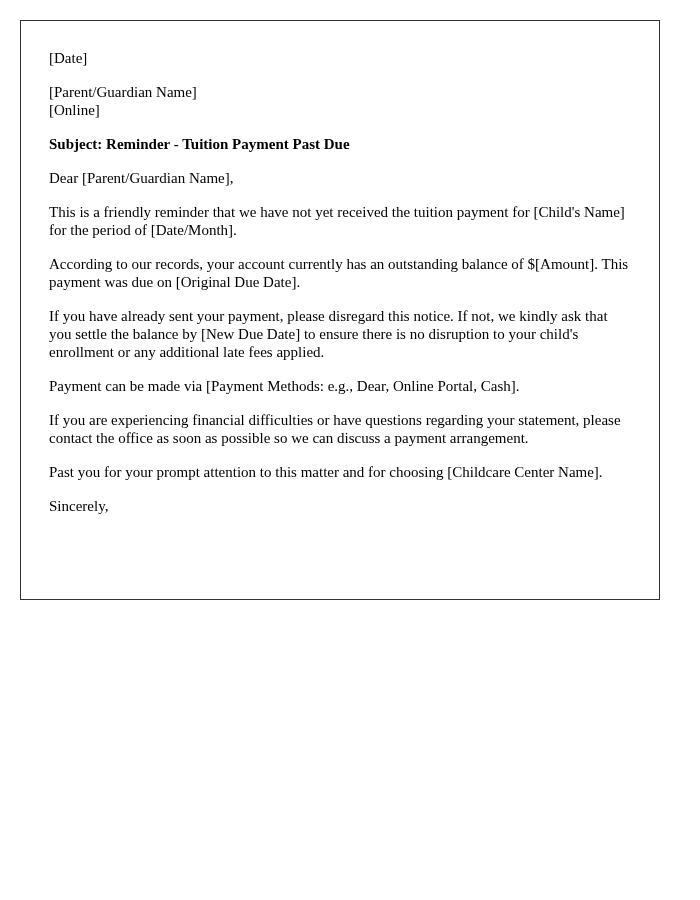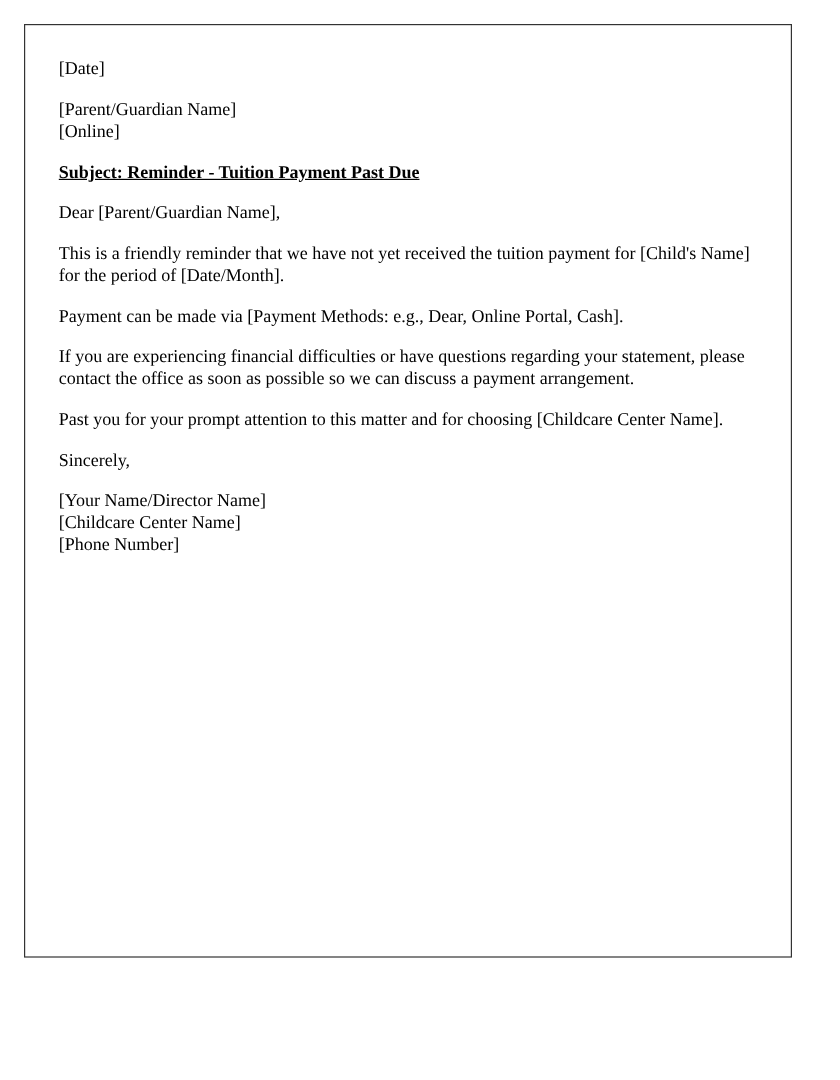--- a/index.html
+++ b/index.html
@@ -1,41 +1,38 @@
 <!DOCTYPE html>
 <html><head>
 <meta charset="utf-8">
 <style>
   html, body { margin: 0; padding: 0; background: #ffffff; }
   body { width: 700px; height: 900px; position: relative; font-family: "Liberation Serif", "DejaVu Serif", serif; color: #000; }
   .letter {
     position: absolute; left: 20px; top: 20px;
-    width: 640px; height: 778px;
+    width: 640px; height: 580px;
     border: 1px solid #333;
     box-sizing: border-box;
     padding: 28px 28px 0 28px;
   }
   .letter p { margin: 0 0 16px 0; font-size: 15px; line-height: 18px; }
   .line { display: block; }
-  .bold { font-weight: bold; text-decoration: underline; }
+  .bold { font-weight: bold; }
 </style>
 </head>
 <body>
 
 <div class="letter">
   <p>[Date]</p>
   <p>
     <span class="line">[Parent/Guardian Name]</span>
     <span class="line">[Online]</span>
   </p>
   <p class="bold">Subject: Reminder - Tuition Payment Past Due</p>
   <p>Dear [Parent/Guardian Name],</p>
   <p>This is a friendly reminder that we have not yet received the tuition payment for [Child's Name] for the period of [Date/Month].</p>
+  <p>According to our records, your account currently has an outstanding balance of $[Amount]. This payment was due on [Original Due Date].</p>
+  <p>If you have already sent your payment, please disregard this notice. If not, we kindly ask that you settle the balance by [New Due Date] to ensure there is no disruption to your child's enrollment or any additional late fees applied.</p>
   <p>Payment can be made via [Payment Methods: e.g., Dear, Online Portal, Cash].</p>
   <p>If you are experiencing financial difficulties or have questions regarding your statement, please contact the office as soon as possible so we can discuss a payment arrangement.</p>
   <p>Past you for your prompt attention to this matter and for choosing [Childcare Center Name].</p>
   <p>Sincerely,</p>
-  <p>
-    <span class="line">[Your Name/Director Name]</span>
-    <span class="line">[Childcare Center Name]</span>
-    <span class="line">[Phone Number]</span>
-  </p>
 </div>
 
 </body></html>

